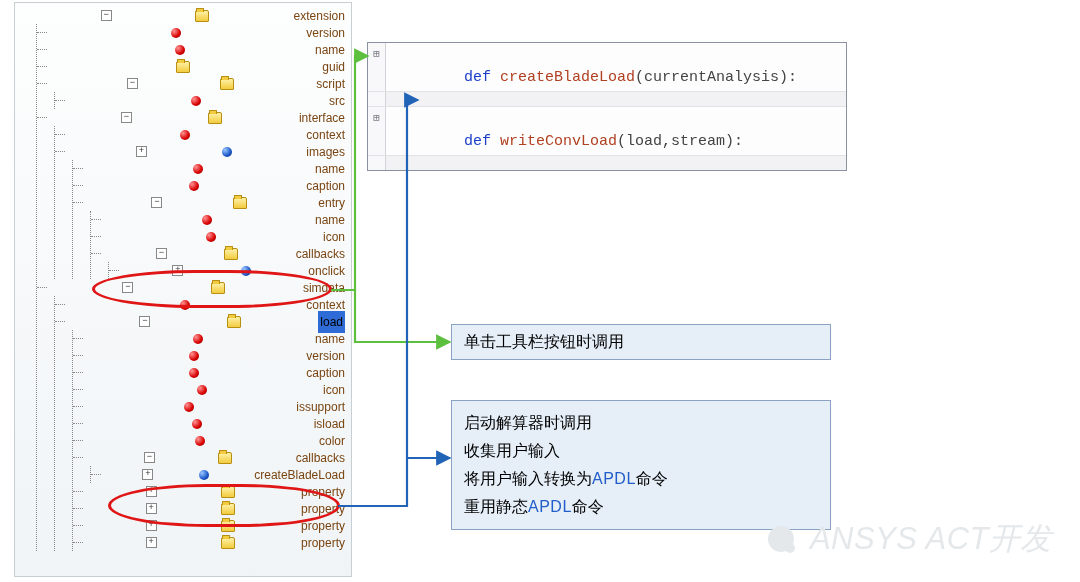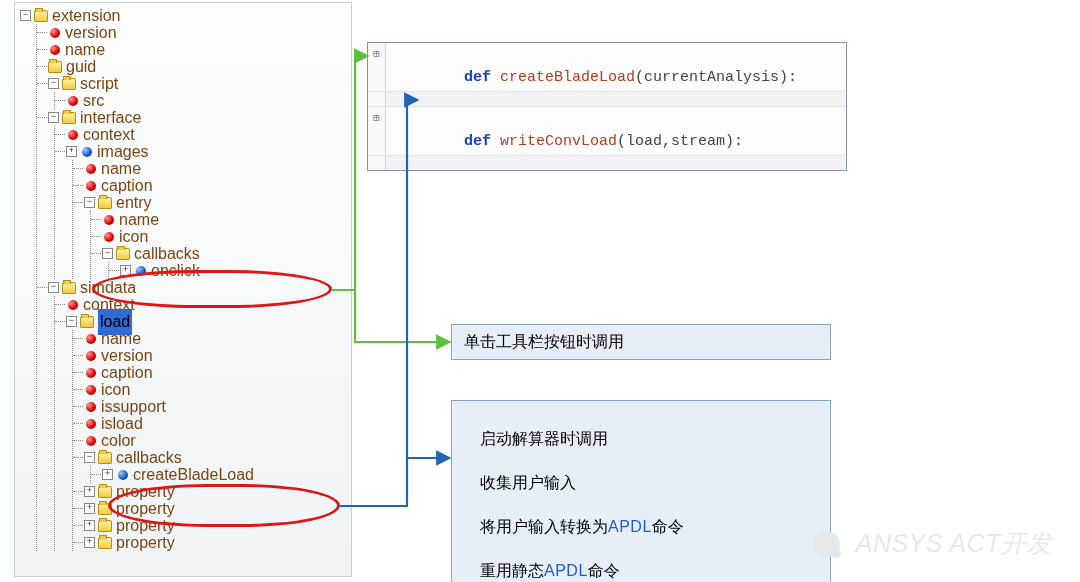--- a/index.html
+++ b/index.html
@@ -33,23 +33,24 @@
   }
   .tree-root { padding: 4px 6px 4px 4px; }
   ul.tree, ul.tree ul { list-style: none; margin: 0; padding: 0; }
   ul.tree ul { margin-left: 17px; border-left: 1px dotted #888; }
   .node {
     display: flex;
     align-items: center;
     height: 17px;
     color: #7a4512;
     font-family: "Verdana","Segoe UI",sans-serif;
-    font-size: 16px;
+    font-size: 12px;
     white-space: nowrap;
     position: relative;
+    justify-content: space-between;
   }
   .node::before {
     content: "";
     display: inline-block;
     width: 10px;
     border-top: 1px dotted #888;
     margin-right: 1px;
   }
   .tree-root > ul > li > .node::before { border: 0; width: 0; }
   .exp {
@@ -124,55 +125,55 @@
     line-height: 22px;
   }
   .code-text {
     flex: 1;
     padding: 2px 6px;
     background: #fdfdfe;
     line-height: 22px;
     white-space: pre;
   }
   .code-line.gap .code-text { height: 14px; background: #f2f2f5; }
-  .kw  { color: #1b3ec9; font-weight: bold; }
+  .kw  { color: #1b3ec9; font-weight: normal; }
   .fn  { color: #b04020; }
   .arg { color: #444; }
   
   .anno {
     position: absolute;
     background: #e6eef8;
     border: 1px solid #8aa3c3;
     padding: 8px 12px;
     font-family: "Microsoft YaHei","PingFang SC","Segoe UI",sans-serif;
     font-size: 16px;
     color: #000;
   }
   .anno .apdl { color: #225ec9; letter-spacing: .5px; }
   .anno1 { left: 451px; top: 324px; width: 380px; height: 36px; display:flex; align-items:center;}
   .anno2 { left: 451px; top: 400px; width: 380px; }
-  .anno2 p { margin: 16px; line-height: 28px; }
+  .anno2 p { margin: 0; line-height: 28px; }
   
   .circle {
     position: absolute;
     border: 3px solid #e01515;
     border-radius: 50%;
     pointer-events: none;
   }
   .circle1 { left: 92px;  top: 270px; width: 240px; height: 38px; border-radius: 120px/22px;}
   .circle2 { left: 108px; top: 484px; width: 232px; height: 43px; border-radius: 128px/28px;}
   
   .arrows { position: absolute; left: 0; top: 0; width: 1080px; height: 582px; pointer-events:none; }
   
   .watermark {
     position: absolute;
     bottom: 22px; right: 28px;
     color: #e5e8ea;
     font-family: "Microsoft YaHei","Segoe UI",sans-serif;
-    font-size: 25px;
+    font-size: 31px;
     font-style: italic;
     letter-spacing: .5px;
     display: flex; align-items: center; gap: 16px;
   }
   .wm-bubble {
     width: 26px; height: 26px; border-radius: 50%;
     background: #e5e8ea;
     position: relative;
   }
   .wm-bubble::after {

